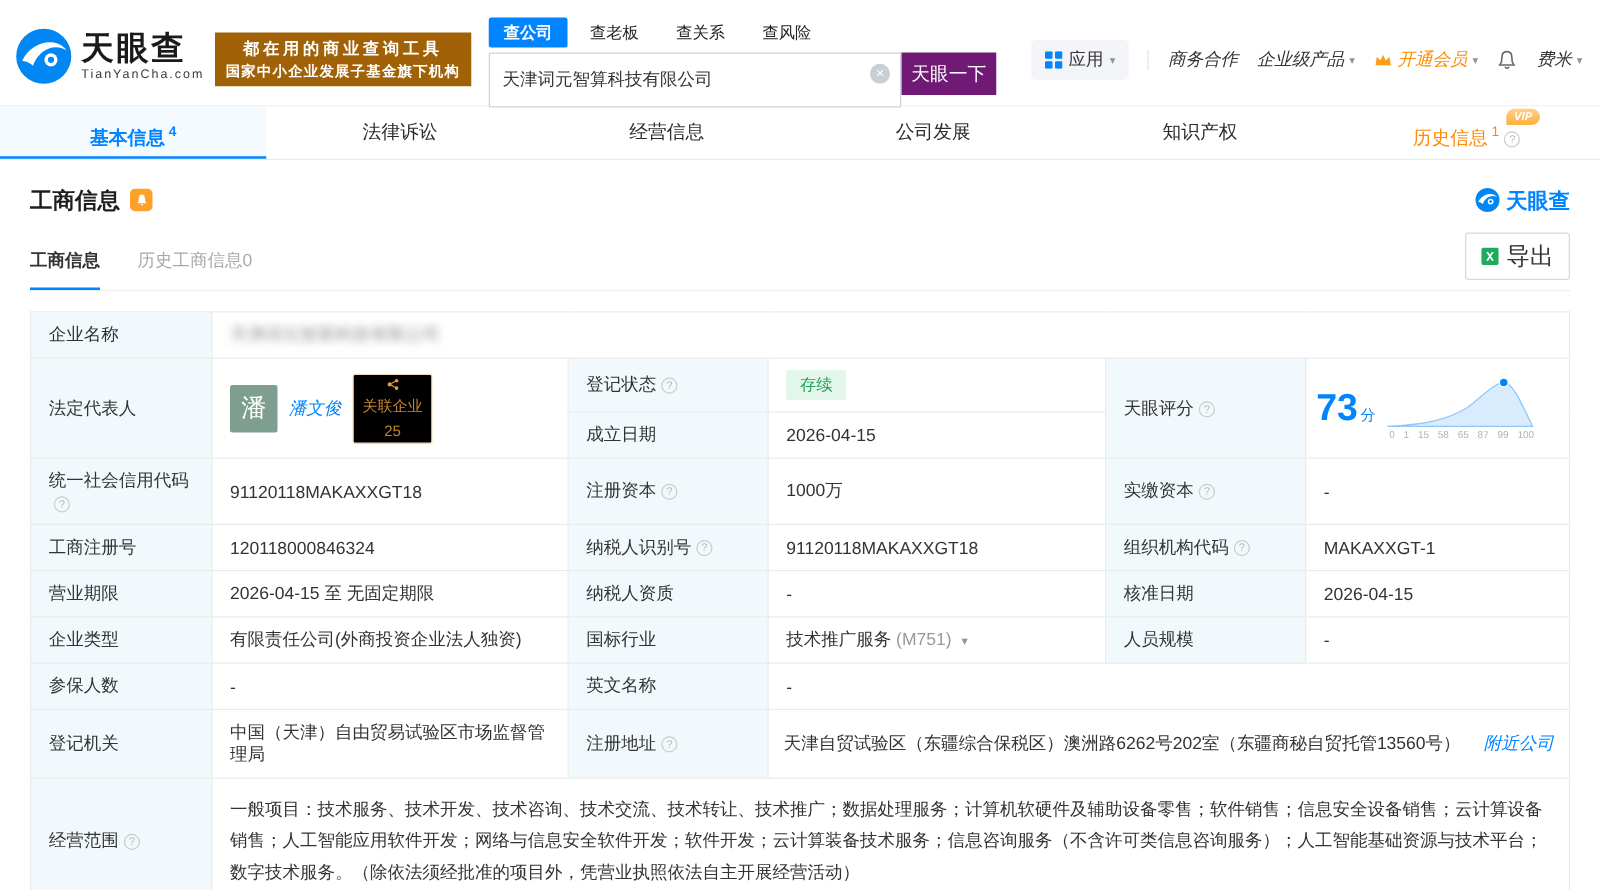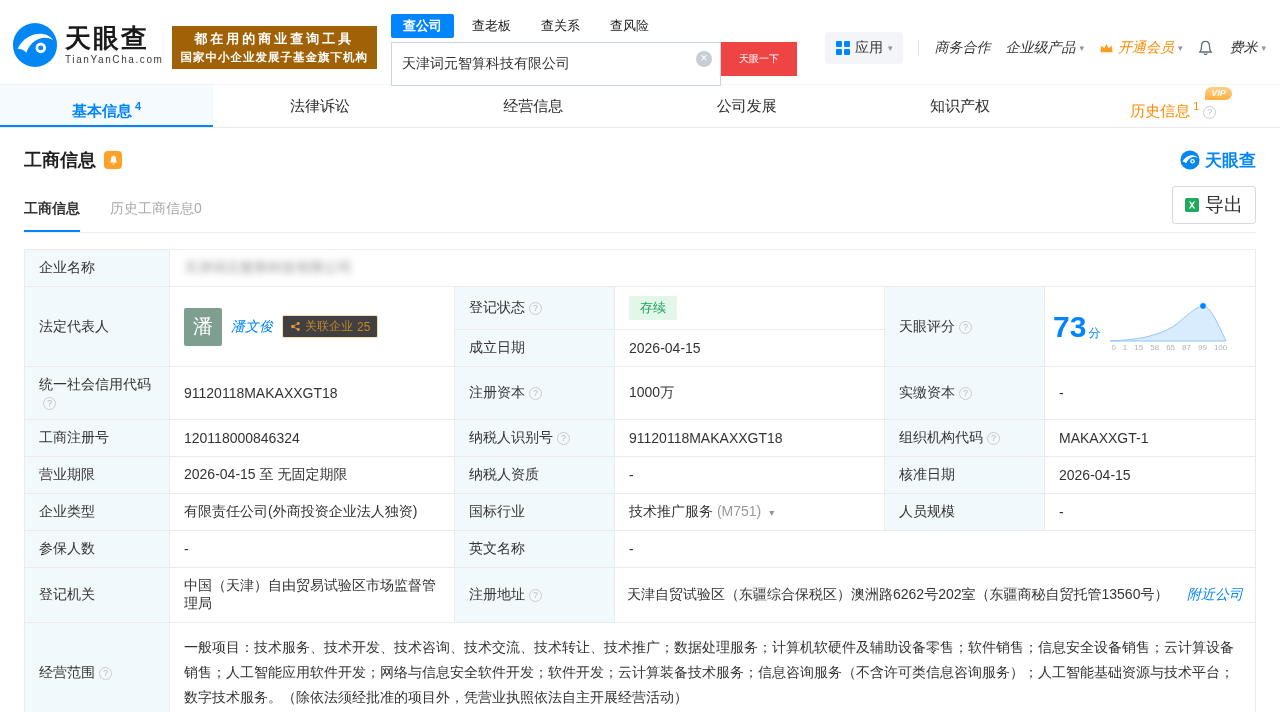--- a/index.html
+++ b/index.html
@@ -17,21 +17,21 @@
   .promo-line2 { font-size:11.5px; font-weight:bold; letter-spacing:1px; margin-top:2px; }
 
   .search-block { margin-left:14px; margin-top:2px; }
   .search-tabs { display:flex; align-items:center; gap:6px; font-size:13px; margin-bottom:4px; }
   .stab { padding:3px 12px; cursor:pointer; color:#222; }
   .stab.active { background:#0084ff; color:#fff; border-radius:2px; font-weight:bold; }
   .search-row { display:flex; }
   .search-input-wrap { position:relative; }
   .search-input { width:330px; height:44px; border:1px solid #c9d4de; padding:0 32px 0 10px; font-size:14px; color:#333; outline:none; font-family:inherit; }
   .clear-icon { position:absolute; right:9px; top:9px; width:16px; height:16px; background:#c9ced4; color:#fff; border-radius:50%; font-size:12px; line-height:15px; text-align:center; cursor:pointer; }
-  .search-btn { width:76px; height:34px; background:#ef4444; color:#fff; border:none; font-size:10px; cursor:pointer; font-family:inherit; }
+  .search-btn { width:76px; height:34px; background:#701a75; color:#fff; border:none; font-size:15px; cursor:pointer; font-family:inherit; }
 
   .top-right { position:absolute; right:14px; top:32px; display:flex; align-items:center; gap:15px; font-size:14px; color:#333; }
   .apps-pill { display:flex; align-items:center; gap:5px; background:#f3f5f8; border-radius:4px; padding:7px 11px; cursor:pointer; }
   .caret { font-size:9px; color:#8b959f; }
   .vdiv { width:1px; height:16px; background:#e4e4e4; }
   .hr-item { display:flex; align-items:center; gap:4px; cursor:pointer;font-style:italic; }
   .vip-link { color:#ff8a00; }
 
   
   .main-tabs { display:flex; height:44px; border-top:1px solid #f3f3f3; border-bottom:1px solid #e9e9e9; }
@@ -65,22 +65,22 @@
 
   
   .info-table { width:1232px; margin:16px 24px 0; border-collapse:collapse; table-layout:fixed; font-size:14px; }
   .info-table td { border:1px solid #ebebeb; padding:9px 14px; color:#333; vertical-align:middle; word-break:break-all; }
   td.label { background:#f2f9fd; }
   .blur { filter:blur(3.5px); color:#8a8a8a; }
   .link { color:#0084ff; cursor:pointer; }
   .rep-flex { display:flex; align-items:center; gap:9px; }
   .avatar { width:38px; height:38px; background:#7e9e90; color:#fff; font-size:20px; display:inline-flex;
     align-items:center; justify-content:center; border-radius:2px; cursor:pointer; flex:none; }
-  .rel-badge { display:inline-flex; align-items:center; gap:4px; border:1px solid #f5ddb4; background:#404040;
-    color:#c7862c; font-size:12px; padding:2px 7px; border-radius:2px; cursor:pointer; white-space:nowrap; }
+  .rel-badge { display:inline-flex; align-items:center; gap:4px; border:1px solid #f5ddb4; background:#000000;
+    color:#c7862c; font-size:12px; padding:2px 7px; border-radius:2px; cursor:pointer; white-space:nowrap;flex-direction:column; }
   .status-tag { display:inline-block; background:#e2f6e9; color:#21a35d; font-size:13px; padding:3px 11px; border-radius:2px; }
   .gray { color:#999; }
   .ind-caret { font-size:10px; color:#8b959f; margin-left:4px; cursor:pointer; }
 
   .score-cell { padding:4px 8px !important; }
   .score-flex { display:flex; align-items:center; gap:8px; }
   .score-num { white-space:nowrap;text-align:right; }
   .score-val { font-size:30px; font-weight:bold; color:#0084ff; }
   .score-unit { font-size:12px; color:#0084ff; margin-left:2px; }
   .score-chart { width:122px; }

